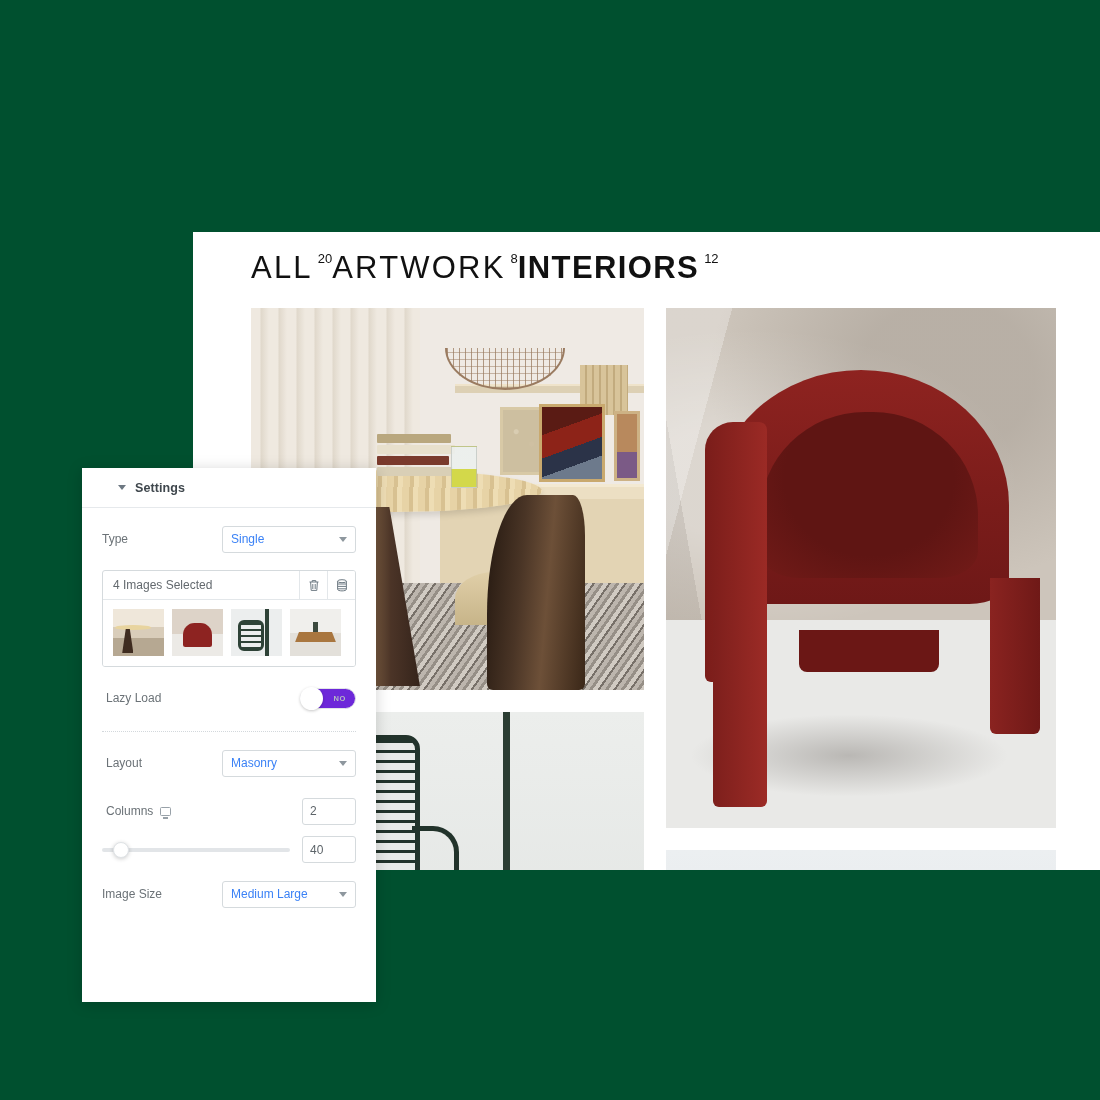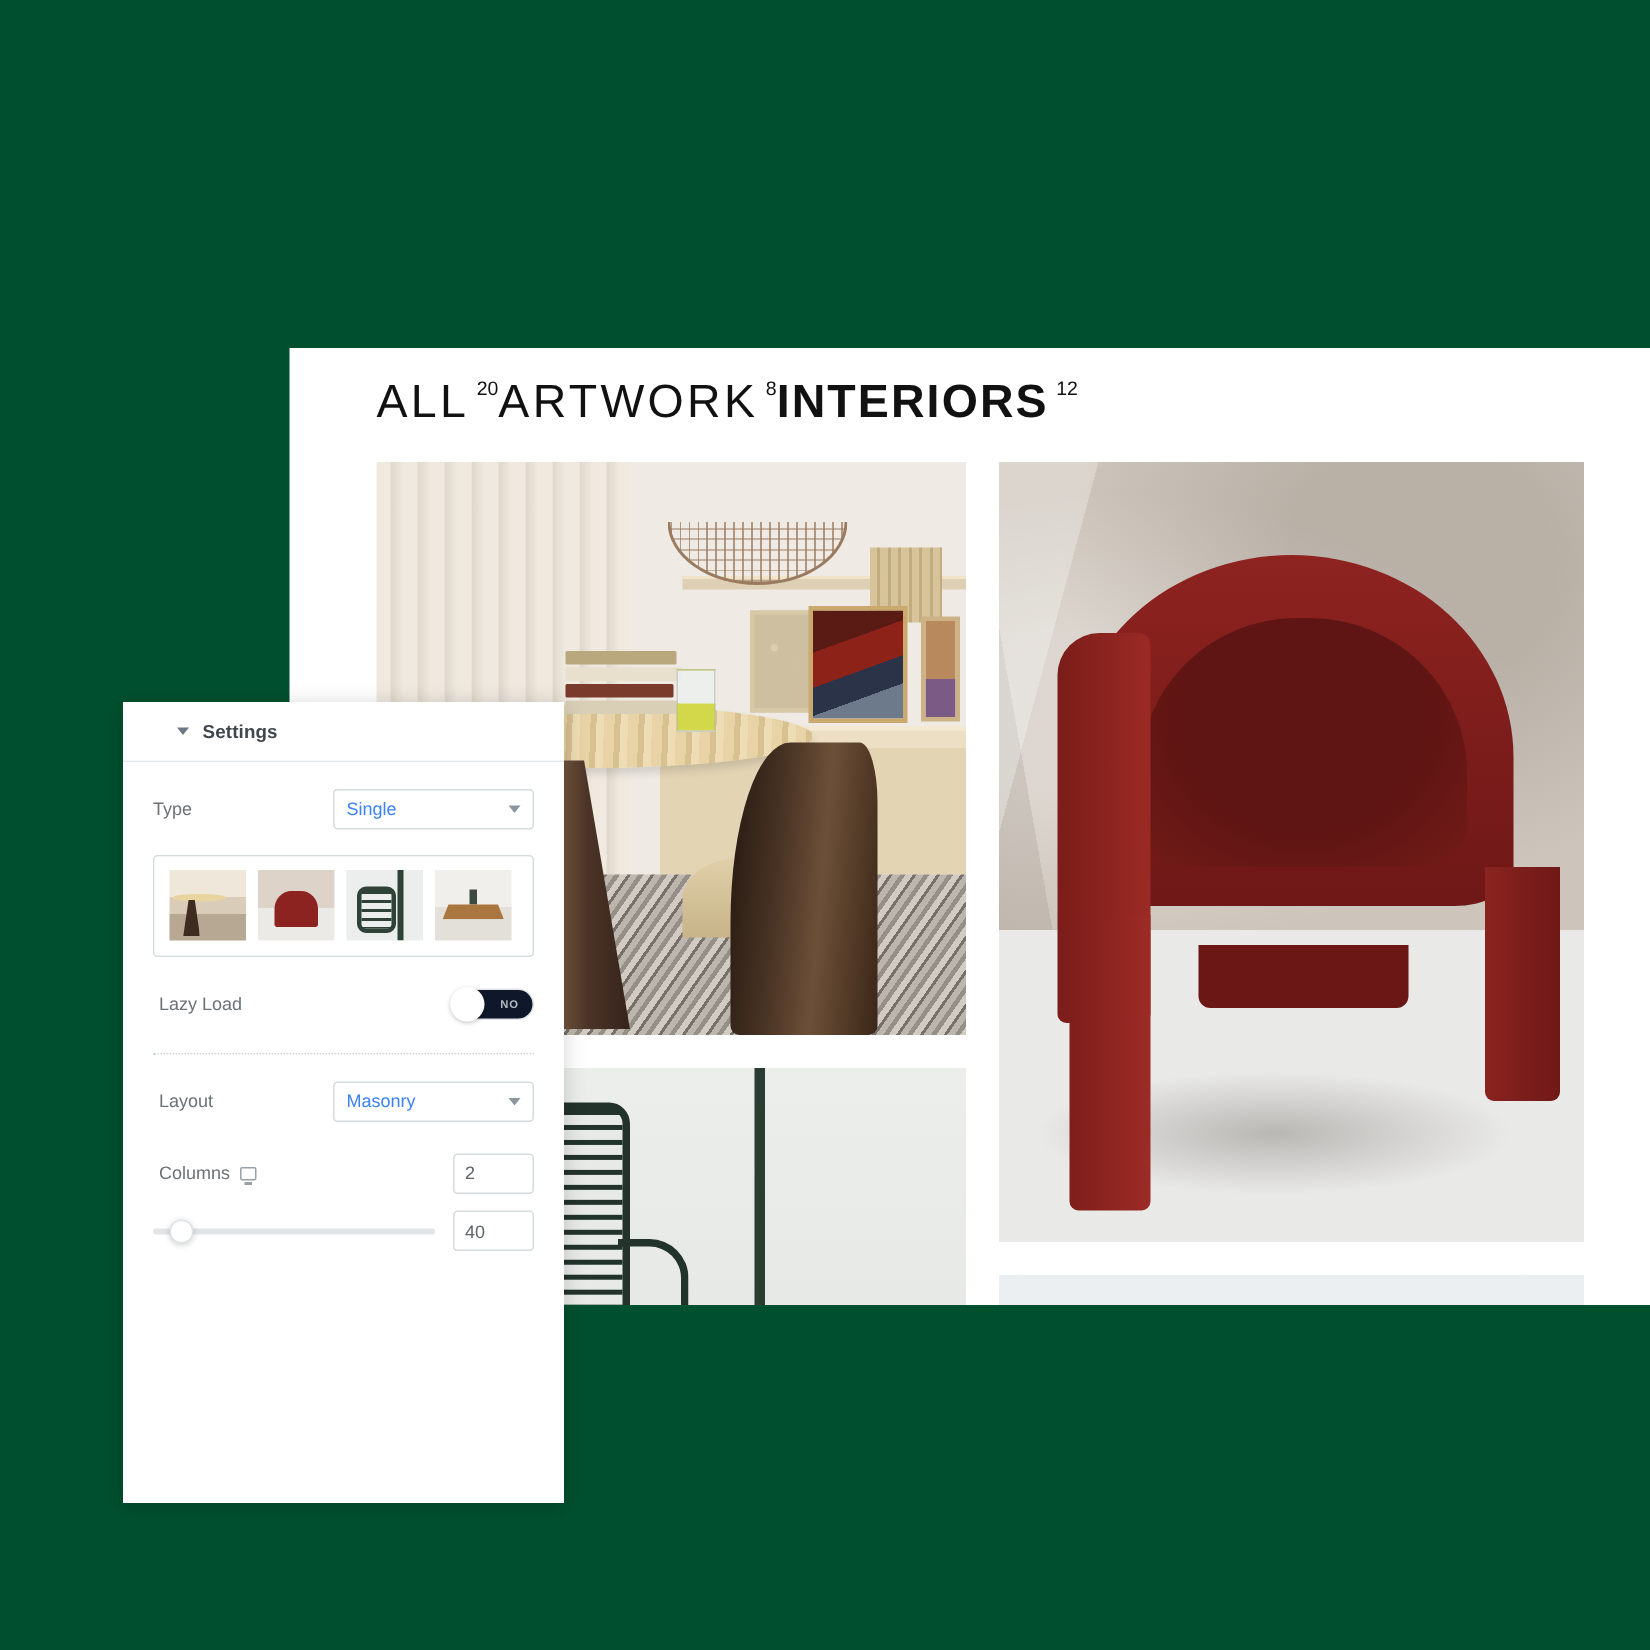--- a/index.html
+++ b/index.html
@@ -270,21 +270,21 @@
   .th4:after { content:""; position:absolute; left:10%; top:48%; width:80%; height:22%;
     background:#a9763f; clip-path: polygon(10% 0,90% 0,100% 100%,0 100%); }
   .th4:before { content:""; position:absolute; left:46%; top:28%; width:5px; height:22%;
     background:#3c4a3f; }
 
   .sp-divider { border-top: 1px dotted #d3d8dc; margin: 16px 0 2px; }
 
   
   .sp-toggle {
     width: 56px; height: 21px; border-radius: 11px;
-    background: #0f172a;
+    background: #6d28d9;
     border: 1px solid #e2e5e8;
     position: relative; cursor: pointer;
     display: flex; align-items: center; justify-content: flex-end;
   }
   .sp-toggle .tg-text {
     font-size: 7.5px; color: #b4bbc1; letter-spacing: .6px;
     margin-right: 9px; font-weight: 700;
   }
   .sp-toggle .tg-knob {
     position: absolute; left: -1px; top: -2px;
@@ -410,20 +410,36 @@
       <span class="sp-label">Type</span>
       <span class="sp-control">
         <span class="sp-select">
           <span>Single</span>
           <span class="caret"></span>
         </span>
       </span>
     </div>
 
     <div class="media-box">
+      <div class="media-head">
+        <span class="media-head-label">4 Images Selected</span>
+        <span class="media-btn">
+          <svg width="12" height="13" viewBox="0 0 12 13" aria-hidden="true">
+            <path d="M1.5 3h9M4.2 3V1.6h3.6V3M2.6 3l.6 8.4h5.6L9.4 3" fill="none" stroke="#6f7b84" stroke-width="1"></path>
+            <path d="M4.8 5v5M7.2 5v5" stroke="#6f7b84" stroke-width="1"></path>
+          </svg>
+        </span>
+        <span class="media-btn">
+          <svg width="12" height="13" viewBox="0 0 12 13" aria-hidden="true">
+            <ellipse cx="6" cy="2.2" rx="4.4" ry="1.5" fill="none" stroke="#6f7b84" stroke-width="1"></ellipse>
+            <path d="M1.6 2.2v8.2c0 .8 2 1.5 4.4 1.5s4.4-.7 4.4-1.5V2.2" fill="none" stroke="#6f7b84" stroke-width="1"></path>
+            <path d="M1.8 5h8.4M1.8 7.4h8.4M1.8 9.8h8.4" stroke="#6f7b84" stroke-width="1"></path>
+          </svg>
+        </span>
+      </div>
       <div class="media-thumbs">
         <span class="thumb th1"></span>
         <span class="thumb th2"></span>
         <span class="thumb th3"></span>
         <span class="thumb th4"></span>
       </div>
     </div>
 
 
     <div class="sp-row">
@@ -460,15 +476,24 @@
 
 
     <div class="slider-row">
       <span class="slider-track">
         <span class="slider-knob" id="spacing-knob" style="left: calc(10% - 8px);"></span>
       </span>
       <input class="sp-number" type="text" value="40" style="">
     </div>
 
 
+    <div class="sp-row">
+      <span class="sp-label">Image Size</span>
+      <span class="sp-control">
+        <span class="sp-select">
+          <span>Medium Large</span>
+          <span class="caret"></span>
+        </span>
+      </span>
+    </div>
 
   </div>
 </div>
 
 </body></html>

